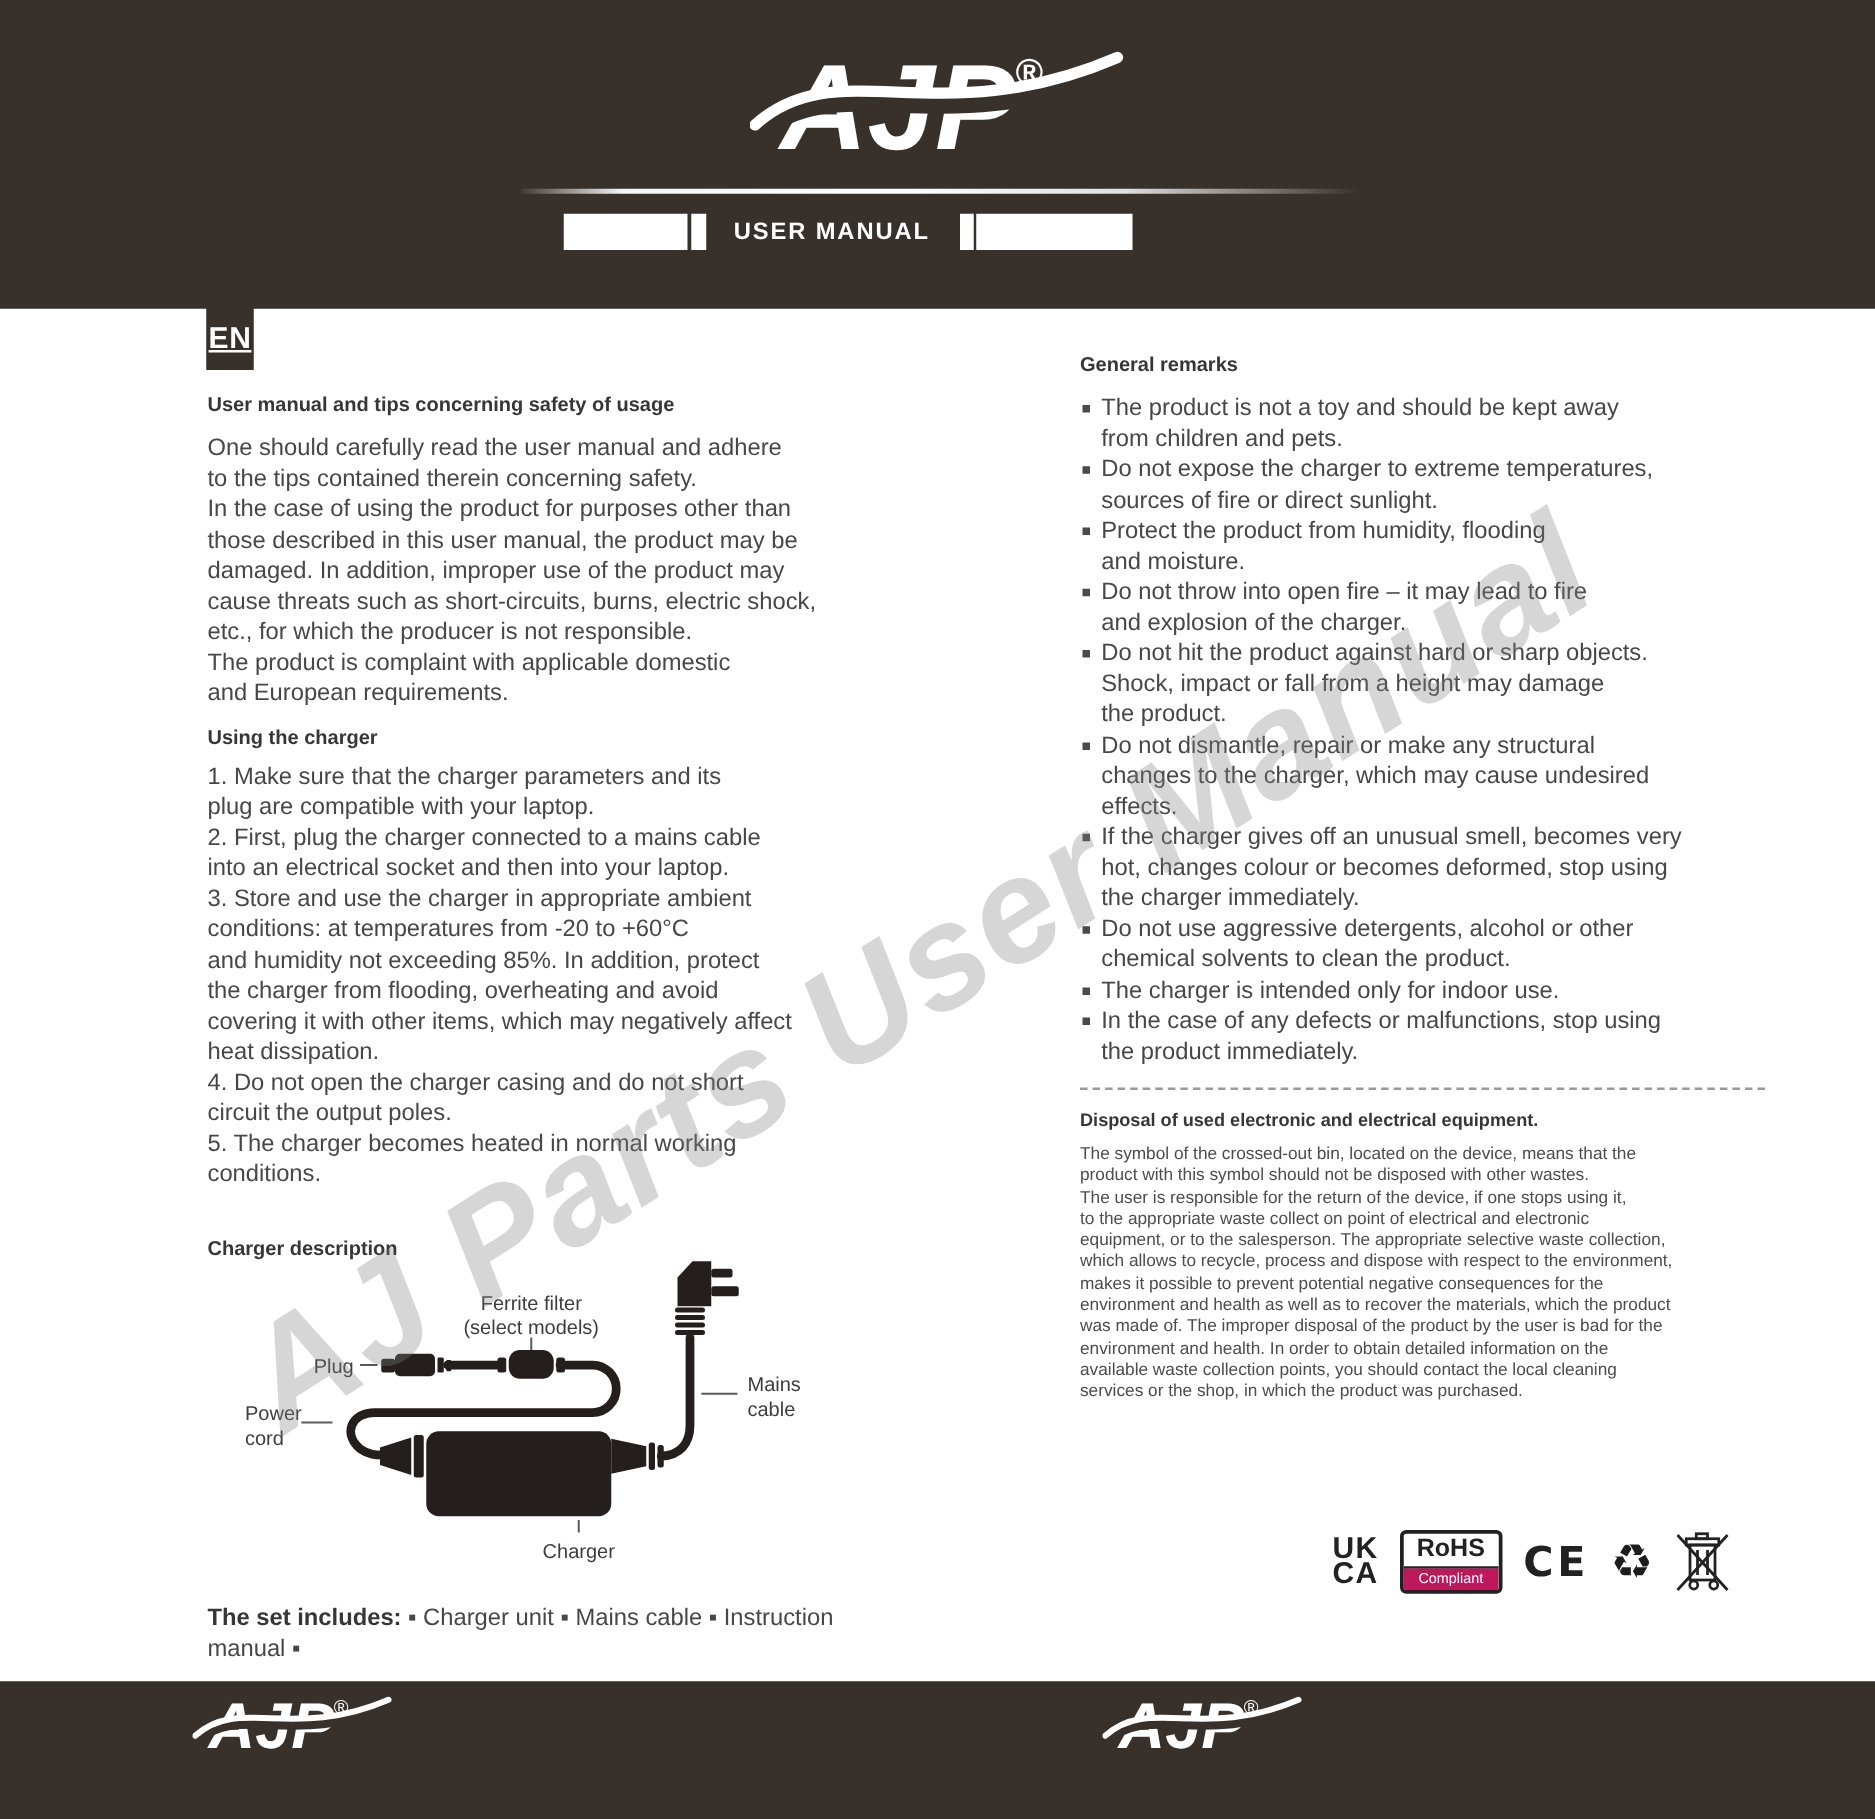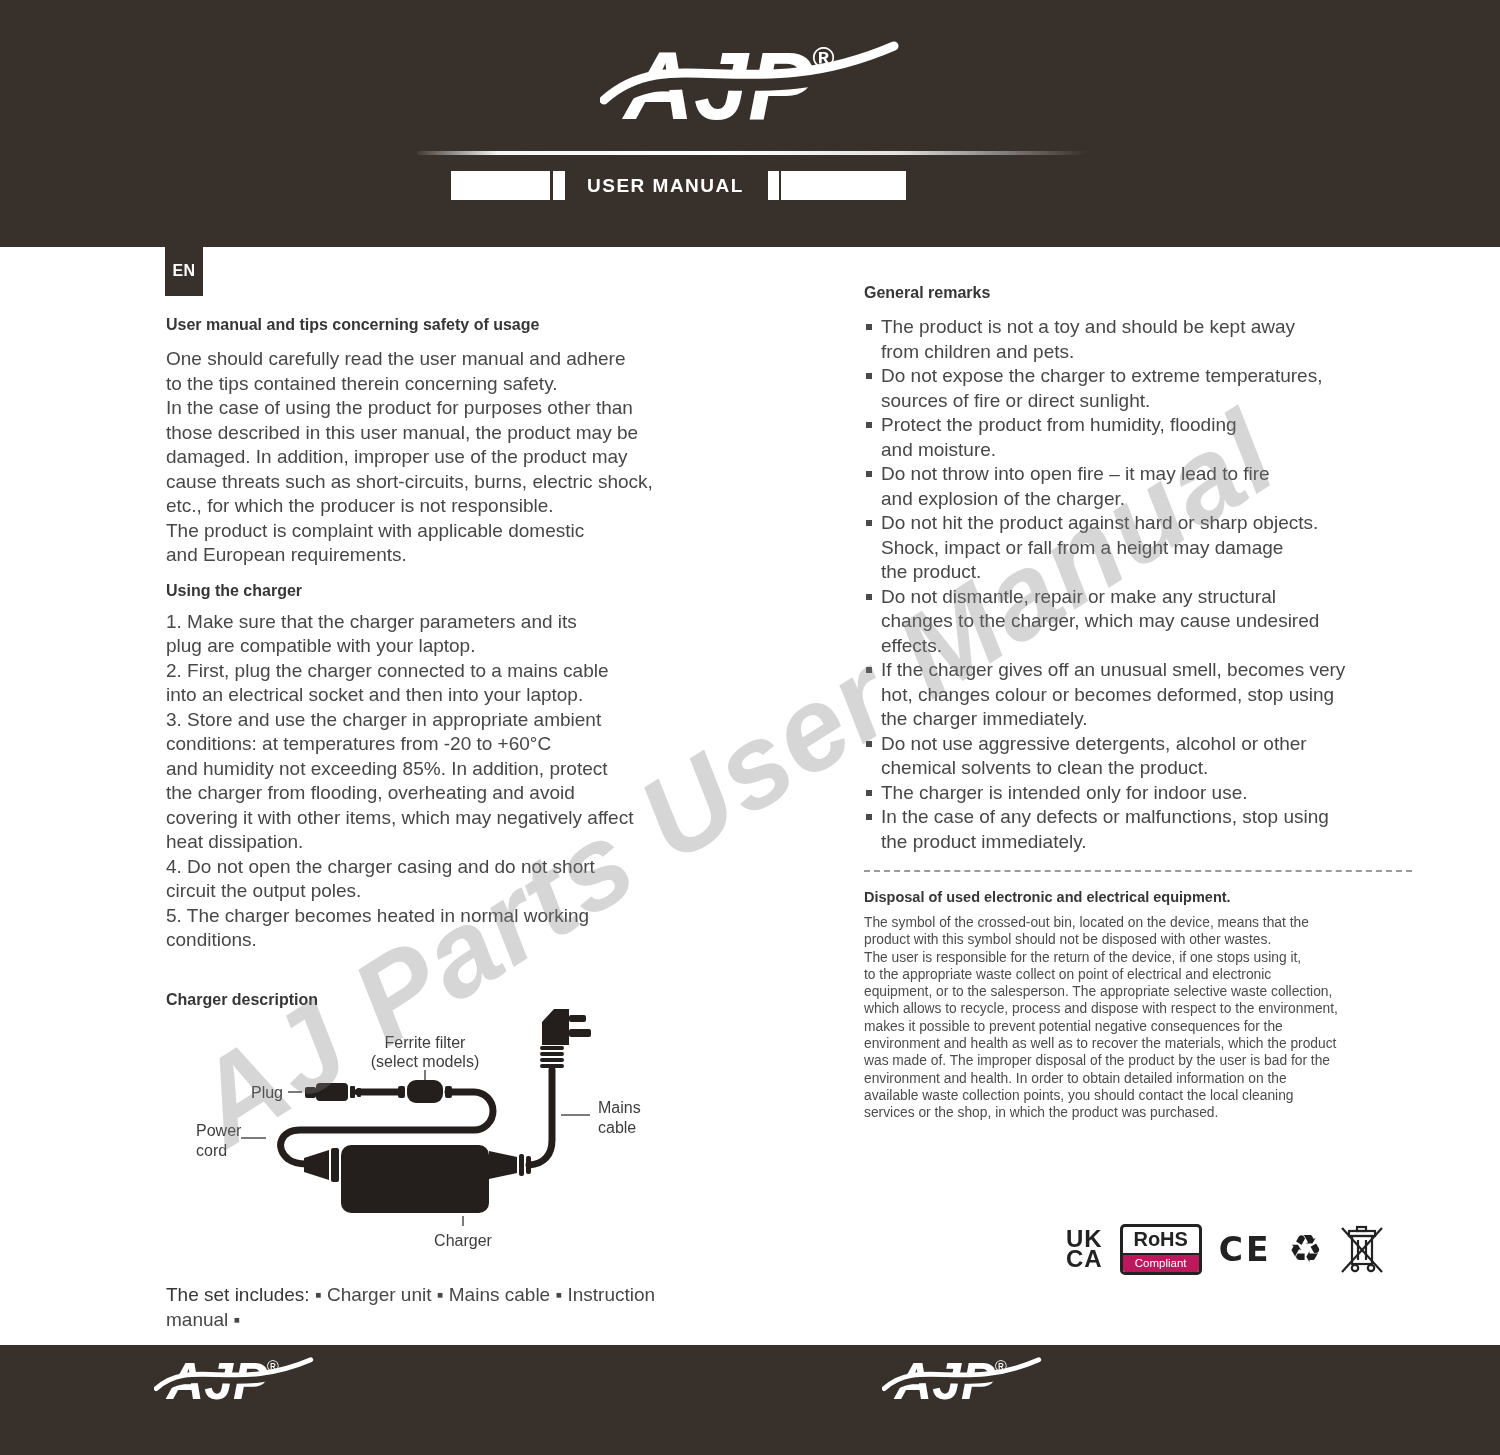--- a/index.html
+++ b/index.html
@@ -20,40 +20,40 @@
   .shine{position:absolute;left:417px;top:151px;width:670px;height:4px;border-radius:2px;
     background:linear-gradient(90deg,rgba(255,255,255,0.05) 0%,rgba(255,255,255,0.95) 12%,#ffffff 45%,rgba(255,255,255,0.85) 72%,rgba(255,255,255,0) 100%);}
   .banner{position:absolute;left:427px;top:171px;height:29px;display:flex;align-items:center;margin-left:24px;}
   .banner .bar{background:#fff;height:29px;}
   .bar-l1{width:99px;margin-right:3px;}
   .bar-s1{width:12px;margin-right:22px;}
   .bar-s2{width:11px;margin-left:24px;margin-right:2px;}
   .bar-l2{width:125px;}
   .banner-title{color:#fff;font-size:19px;font-weight:bold;letter-spacing:1.5px;white-space:nowrap;}
   .en-badge{position:absolute;left:165px;top:246px;width:38px;height:50px;background:var(--brown);
-    color:#fff;font-weight:bold;font-size:16px;display:flex;align-items:center;justify-content:center;letter-spacing:0.5px;}
+    color:#fff;font-weight:bold;font-size:24px;display:flex;align-items:center;justify-content:center;letter-spacing:0.5px;text-decoration:underline;}
   
   h2{font-size:16px;color:var(--head);margin:0 0 13px 0;font-weight:bold;}
   .para{white-space:pre-line;font-size:19px;line-height:24.5px;margin:0;}
   .col-left{position:absolute;left:166px;top:316px;width:530px;}
   .col-left .sect2{margin-top:14px;}
   .col-left .sect2 .para{margin-top:-3px;}
   .col-right{position:absolute;left:864px;top:284px;width:548px;}
   .bullet-item{position:relative;padding-left:17px;font-size:19px;line-height:24.5px;}
   .bullet-item .sq{position:absolute;left:2px;top:9px;width:6px;height:6px;background:#4a4a4a;}
   .item-text{white-space:pre-line;}
   .dashed-sep{border:none;border-top:2px dashed #9a9a9a;margin:16px 0 0 0;width:100%;}
   .disposal-head{font-size:14.5px;font-weight:bold;color:var(--head);margin:17px 0 9px 0;}
   .disposal-body{white-space:pre-line;font-size:13.8px;line-height:17.3px;color:#4c4c4c;margin:0;}
   
   .charger-desc-heading{position:absolute;left:166px;top:991px;margin:0;}
   .diagram{position:absolute;left:178px;top:1008px;width:520px;height:250px;}
   .diagram text{font-family:"Liberation Sans",sans-serif;}
   .set-includes{position:absolute;left:166px;top:1263px;width:532px;font-size:19px;line-height:25px;}
-  .set-label{font-weight:normal;color:var(--head);}
+  .set-label{font-weight:bold;color:var(--head);}
   .set-items{white-space:pre-line;}
   
   .certs{position:absolute;left:1066px;top:1220px;height:58px;display:flex;align-items:center;gap:17px;color:#222;}
   .ukca{font-size:24px;font-weight:bold;line-height:20px;letter-spacing:1px;}
   .rohs{width:76px;border:3px solid #222;border-radius:5px;text-align:center;overflow:hidden;background:#fff;}
   .rohs-top{font-size:20px;font-weight:bold;padding:1px 2px 2px 2px;border-bottom:2px solid #222;}
   .rohs-bottom{background:#be185d;color:#fff;font-size:11.5px;padding:2px 1px 3px 1px;}
   .ce{font-size:33px;font-weight:bold;letter-spacing:3px;font-family:"DejaVu Sans",sans-serif;}
   .recycle{font-size:38px;line-height:40px;font-family:"DejaVu Sans",sans-serif;color:#1d1d1d;}
   

